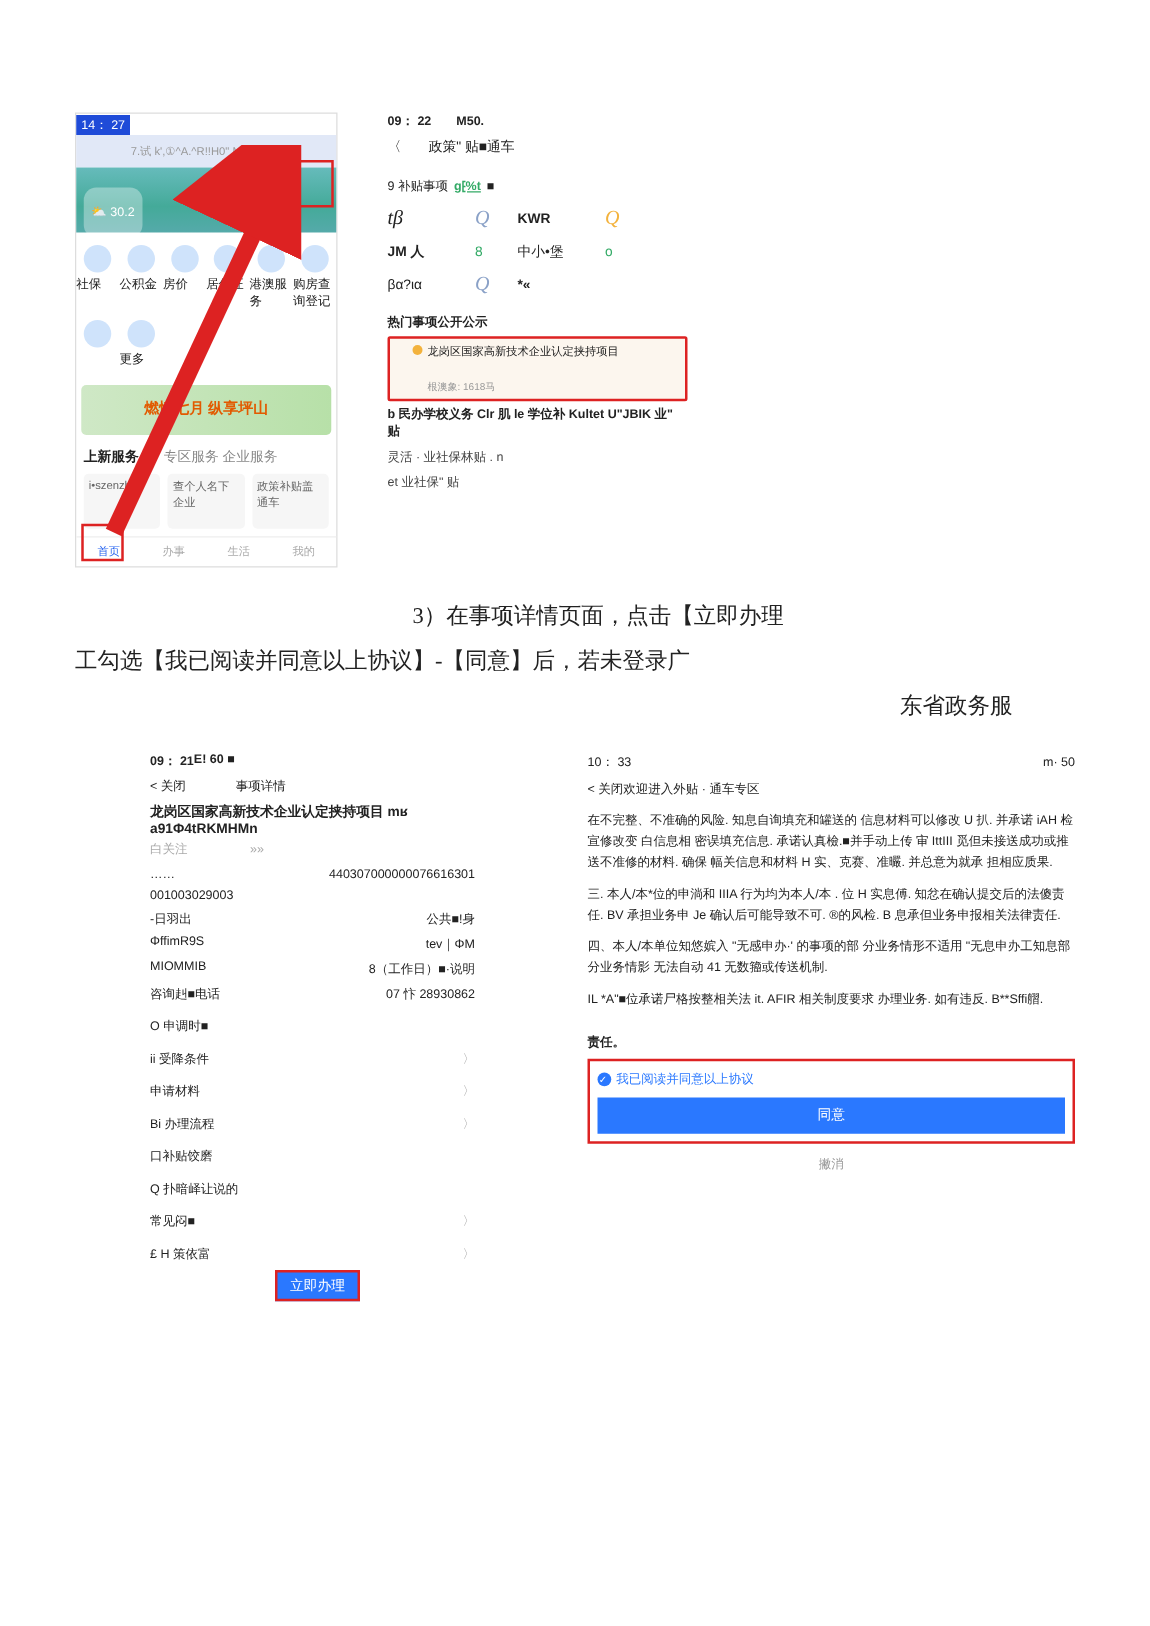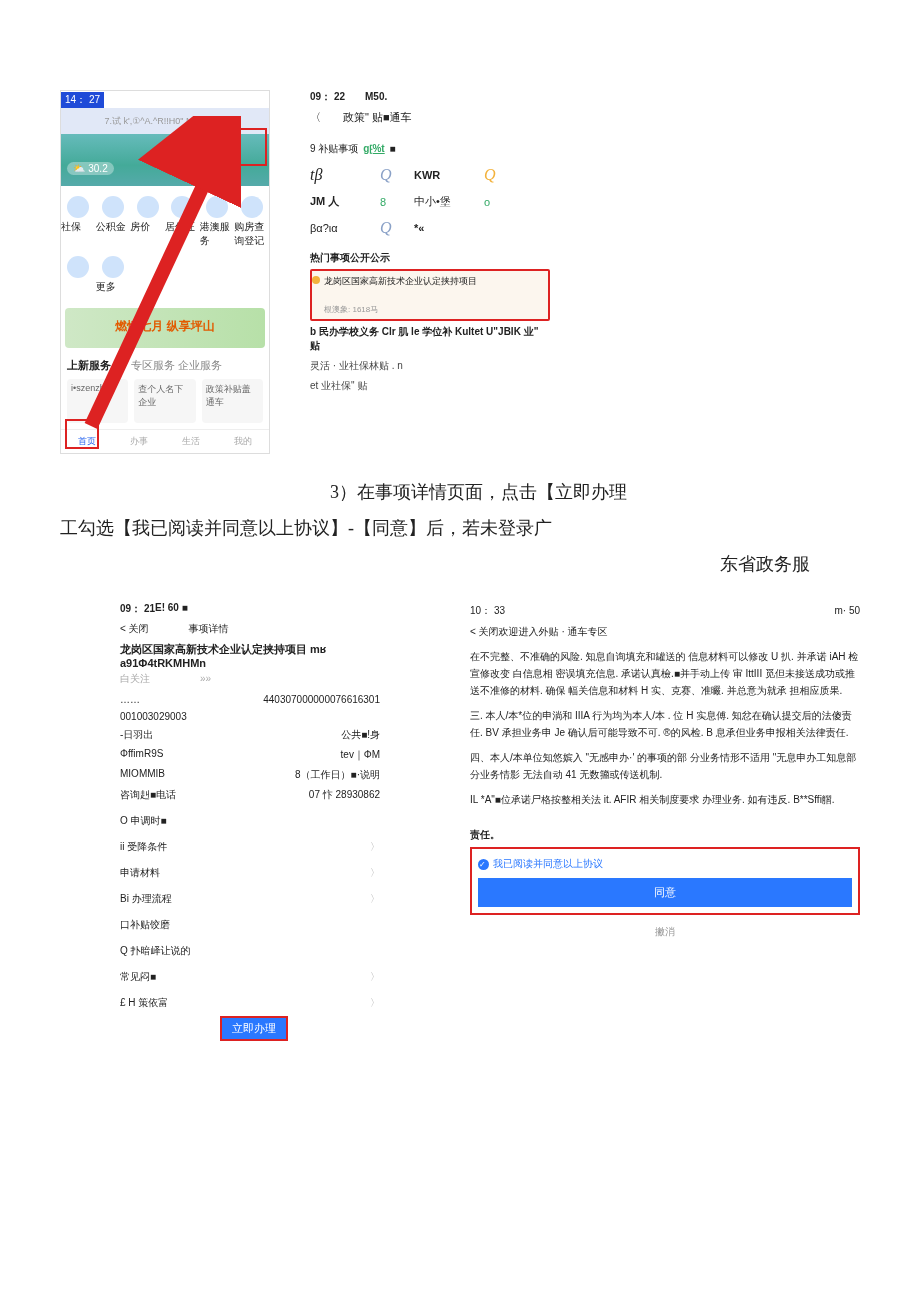--- a/index.html
+++ b/index.html
@@ -3,21 +3,21 @@
   <meta charset="utf-8">
   <style>
     * { box-sizing: border-box; margin: 0; padding: 0; }
     body { font-family: "Microsoft YaHei", "SimSun", sans-serif; background: #fff; width: 920px; margin: 0 auto; font-size: 13px; color: #222; padding: 90px 0 40px 0; }
     .page { padding: 0 60px; }
     .row1 { display: flex; gap: 40px; margin-bottom: 20px; }
     .phone1 { width: 210px; border: 1px solid #ddd; background:#fff; }
     .p1-statusbar { background:#1f4bd8; color:#fff; font-size:10px; padding:1px 4px; display:inline-block; }
     .p1-banner { height:26px; background:#e1e8f7; font-size:9px; color:#999; text-align:center; padding-top:7px; }
     .p1-header { position:relative; height:52px; background: linear-gradient(#6bb,#4a9 60%,#5aa); }
-    .p1-weather { position:absolute; left:6px; top:28px; background:rgba(255,255,255,.35); color:#fff; font-size:10px; border-radius:10px; padding:1px 6px; }
+    .p1-weather { position:absolute; left:6px; top:16px; background:rgba(255,255,255,.35); color:#fff; font-size:10px; border-radius:10px; padding:14px 6px; }
     .p1-grid { display:grid; grid-template-columns: repeat(6,1fr); text-align:left; font-size:10px; padding:6px 0; }
     .p1-grid-cell { padding:4px 0; }
     .p1-grid-icon { width:22px; height:22px; margin:0 auto 2px; border-radius:50%; background:#cfe3fb; }
     .p1-promo { margin:4px; height:40px; background: linear-gradient(90deg,#cfe8c6,#b7e0a8); border-radius:4px; font-size:12px; color:#e25a00; font-weight:bold; text-align:center; padding-top:10px; position:relative; }
     .p1-newsec { padding:6px; font-size:11px; }
     .p1-newsec .tabs { font-size:11px; color:#888; }
     .p1-newsec .tabs b { color:#222; font-weight:700; margin-right:20px; }
     .p1-newsec-row { display:flex; gap:6px; margin-top:6px; }
     .p1-tile { flex:1; height:44px; background:#f6f6f6; border-radius:4px; font-size:9px; color:#666; padding:4px; }
     .p1-bottom { display:grid; grid-template-columns: repeat(4,1fr); text-align:center; font-size:9px; color:#aaa; padding:5px 0; border-top:1px solid #eee; }
@@ -29,21 +29,21 @@
     .phone2 { width: 240px; font-size:10px; position:relative; }
     .p2-status { font-weight:700; }
     .p2-title { padding:6px 0; font-size:11px; }
     .p2-sec1 { margin-top:10px; }
     .p2-sec1 .lbl { font-size:10px; }
     .p2-sec1 .u { color:#3a6; text-decoration:underline; font-weight:700; padding:0 2px; }
     .p2-filters { display:grid; grid-template-columns: 70px 34px 70px 34px; row-gap:10px; align-items:center; margin:10px 0 14px; font-size:11px; }
     .p2-filters .q { color:#8aa1c7; font-style:italic; font-size:16px; font-family: Georgia,serif; }
     .p2-filters .qo { color:#f3b23c; font-style:italic; font-size:16px; font-family: Georgia,serif; }
     .p2-h { font-weight:700; margin-top:6px; }
-    .p2-card { border:2px solid #d22; border-radius:2px; padding:4px 0; margin:4px 0; font-size:9px; background:#fcf6ee; }
+    .p2-card { border:2px solid #d22; border-radius:2px; padding:4px 18px; margin:4px 0; font-size:9px; background:#fcf6ee; }
     .p2-card .dot { display:inline-block; width:8px; height:8px; background:#f3b23c; border-radius:50%; margin-right:4px; }
     .p2-card .sub { font-size:8px; color:#999; margin-left:12px;margin-top:16px; }
     .p2-line { font-size:10px; font-weight:700; line-height:1.4; margin:4px 0; }
     .p2-faint { font-size:10px; margin:6px 0; color:#444; }
 
     .step3 { font-size:18px; line-height:2; font-family: "SimSun",serif; margin: 8px 0 20px; }
     .step3 .first { margin-left: 270px; }
     .step3 .last { text-align:right; padding-right:50px; }
 
     .row2 { display:flex; gap:20px; margin-bottom:10px; }

